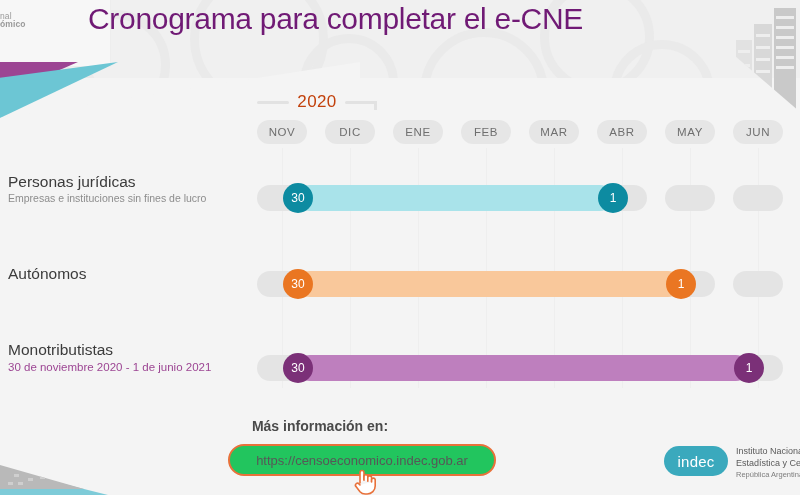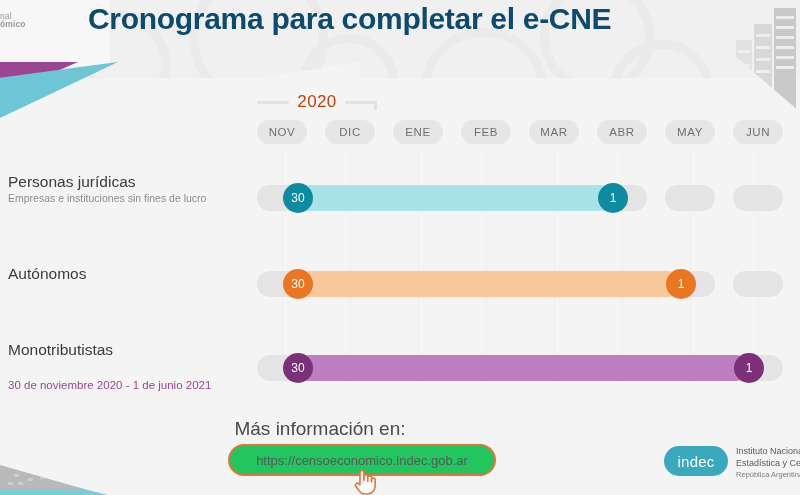--- a/index.html
+++ b/index.html
@@ -126,22 +126,22 @@
     background: #cfcfcf;
     width: 5px; height: 3px;
   }
 
   
   .title {
     position: absolute;
     left: 88px; top: 2px;
     width: 640px;
     font-size: 30px;
-    font-weight: bold;
-    color: #0c4a6e;
+    font-weight: normal;
+    color: #701a75;
     letter-spacing: -.3px;
     white-space: nowrap;
   }
 
   
   .chart {
     position: absolute;
     left: 0; top: 0;
     width: 800px; height: 495px;
   }
@@ -260,22 +260,22 @@
     font-size: 12px;
     top: -2px;
   }
 
   
   .more-info {
     position: absolute;
     left: 0; top: 418px;
     width: 640px;
     text-align: center;
-    font-size: 19px;
-    font-weight: normal;
+    font-size: 14px;
+    font-weight: bold;
     color: #4a4a4a;
   }
   .url-pill {
     position: absolute;
     left: 228px; top: 444px;
     width: 268px; height: 32px;
     border: 2px solid #e8713a;
     border-radius: 17px;
     display: flex;
     align-items: center;
@@ -442,21 +442,21 @@
     <div class="track-seg" style="left:340px; width:50px;"></div>
     <div class="track-seg" style="left:408px; width:50px;"></div>
     <div class="track-seg" style="left:476px; width:50px;"></div>
     <div class="bar" style="left:40px; width:384px; background:#f9c89b;"></div>
     <div class="knob" style="left:26px; background:#ea7622;">30</div>
     <div class="knob" style="left:409px; background:#ea7622;">1</div>
   </div>
 
   <div class="row-label" style="top:340px;">
     <div class="row-title">Monotributistas</div>
-    <div class="row-dates" style="color:#9c4593;margin-top:18px;">30 de noviembre 2020 - 1 de junio 2021</div>
+    <div class="row-dates" style="color:#9c4593;">30 de noviembre 2020 - 1 de junio 2021</div>
   </div>
   <div class="track" style="left:257px; top:355px; width:526px;">
     <div class="track-seg" style="left:0px; width:50px;"></div>
     <div class="track-seg" style="left:68px; width:50px;"></div>
     <div class="track-seg" style="left:136px; width:50px;"></div>
     <div class="track-seg" style="left:204px; width:50px;"></div>
     <div class="track-seg" style="left:272px; width:50px;"></div>
     <div class="track-seg" style="left:340px; width:50px;"></div>
     <div class="track-seg" style="left:408px; width:50px;"></div>
     <div class="track-seg" style="left:476px; width:50px;"></div>

